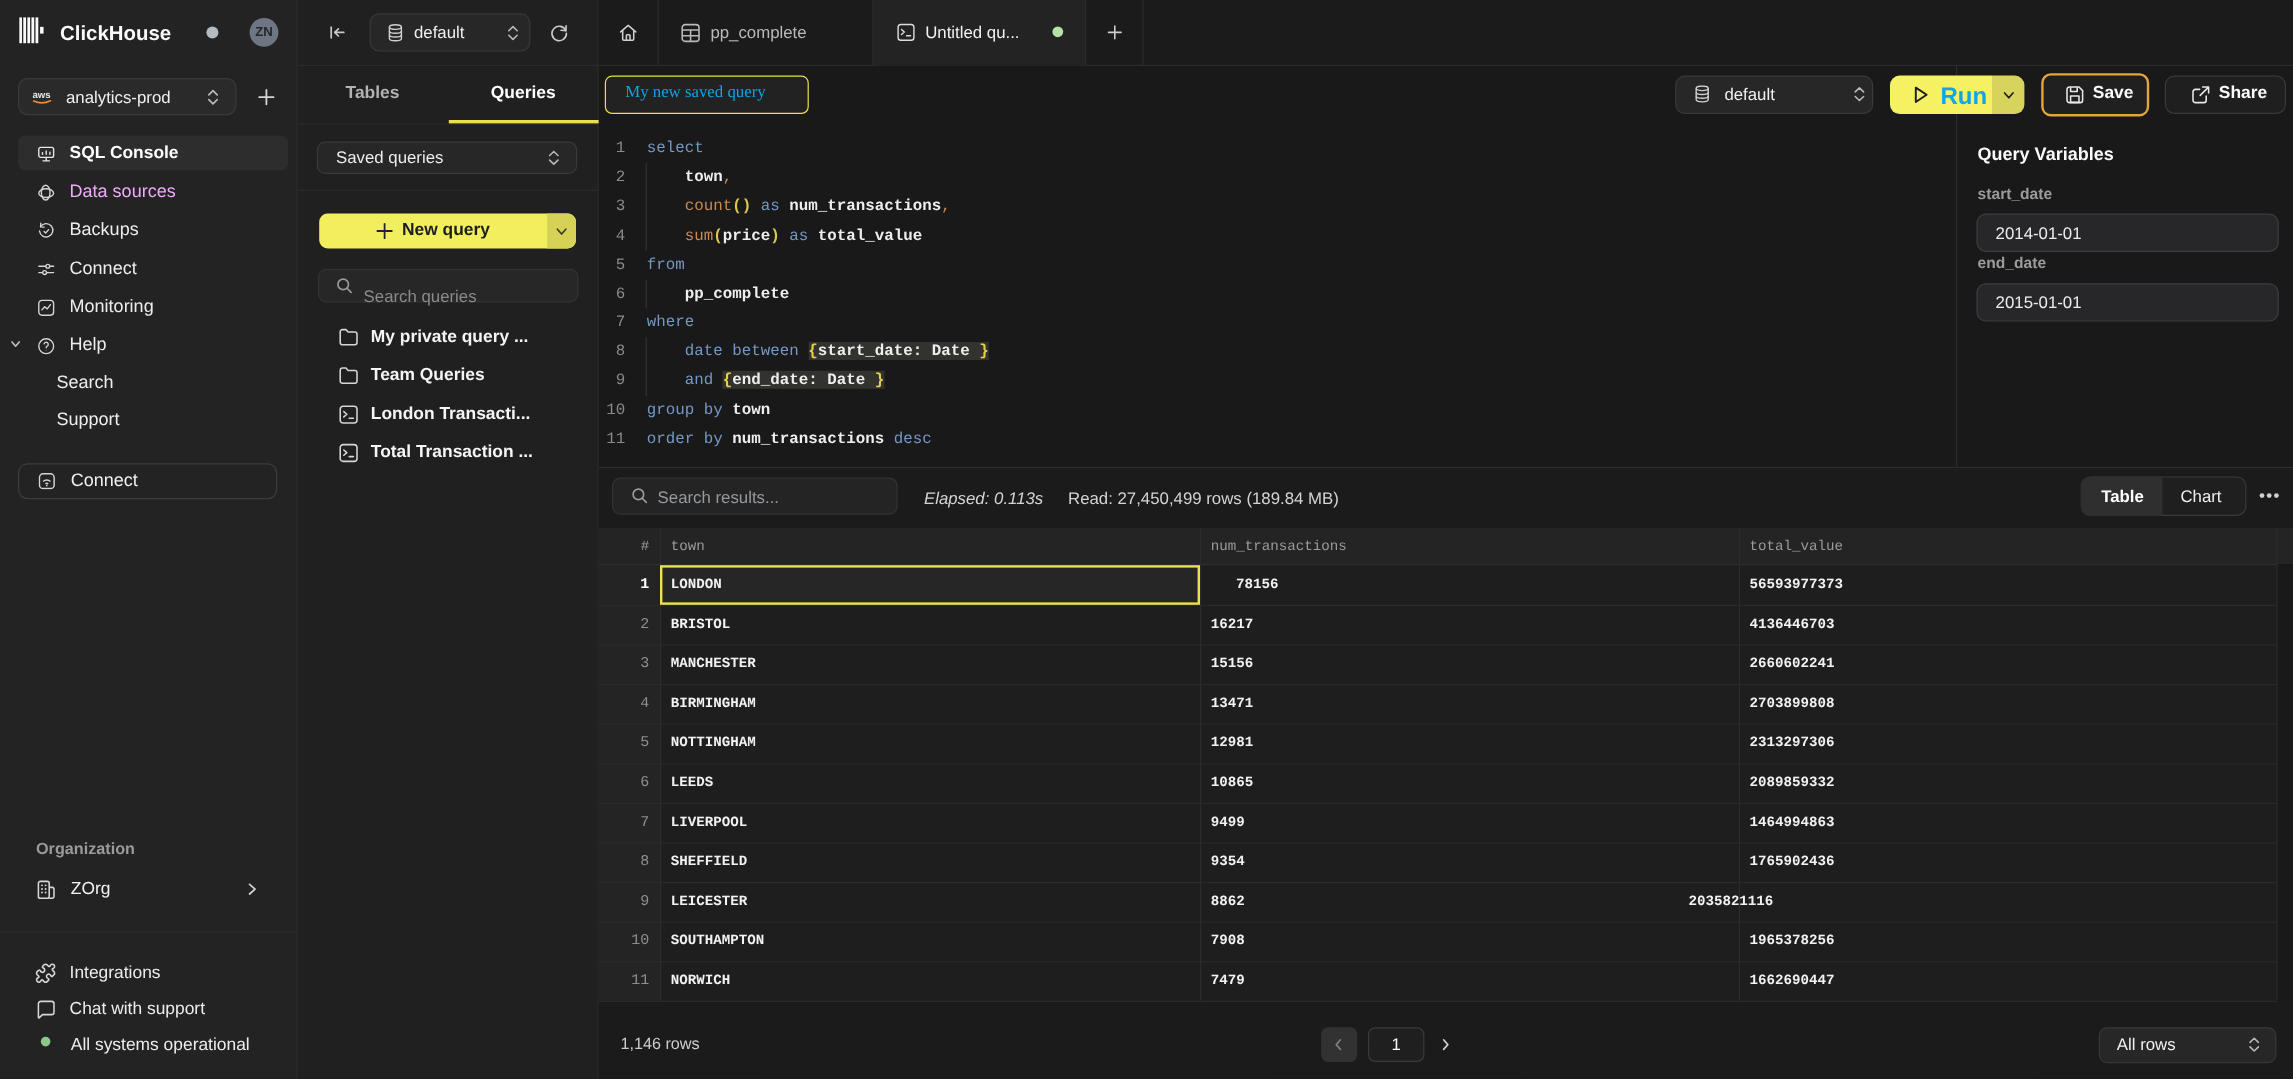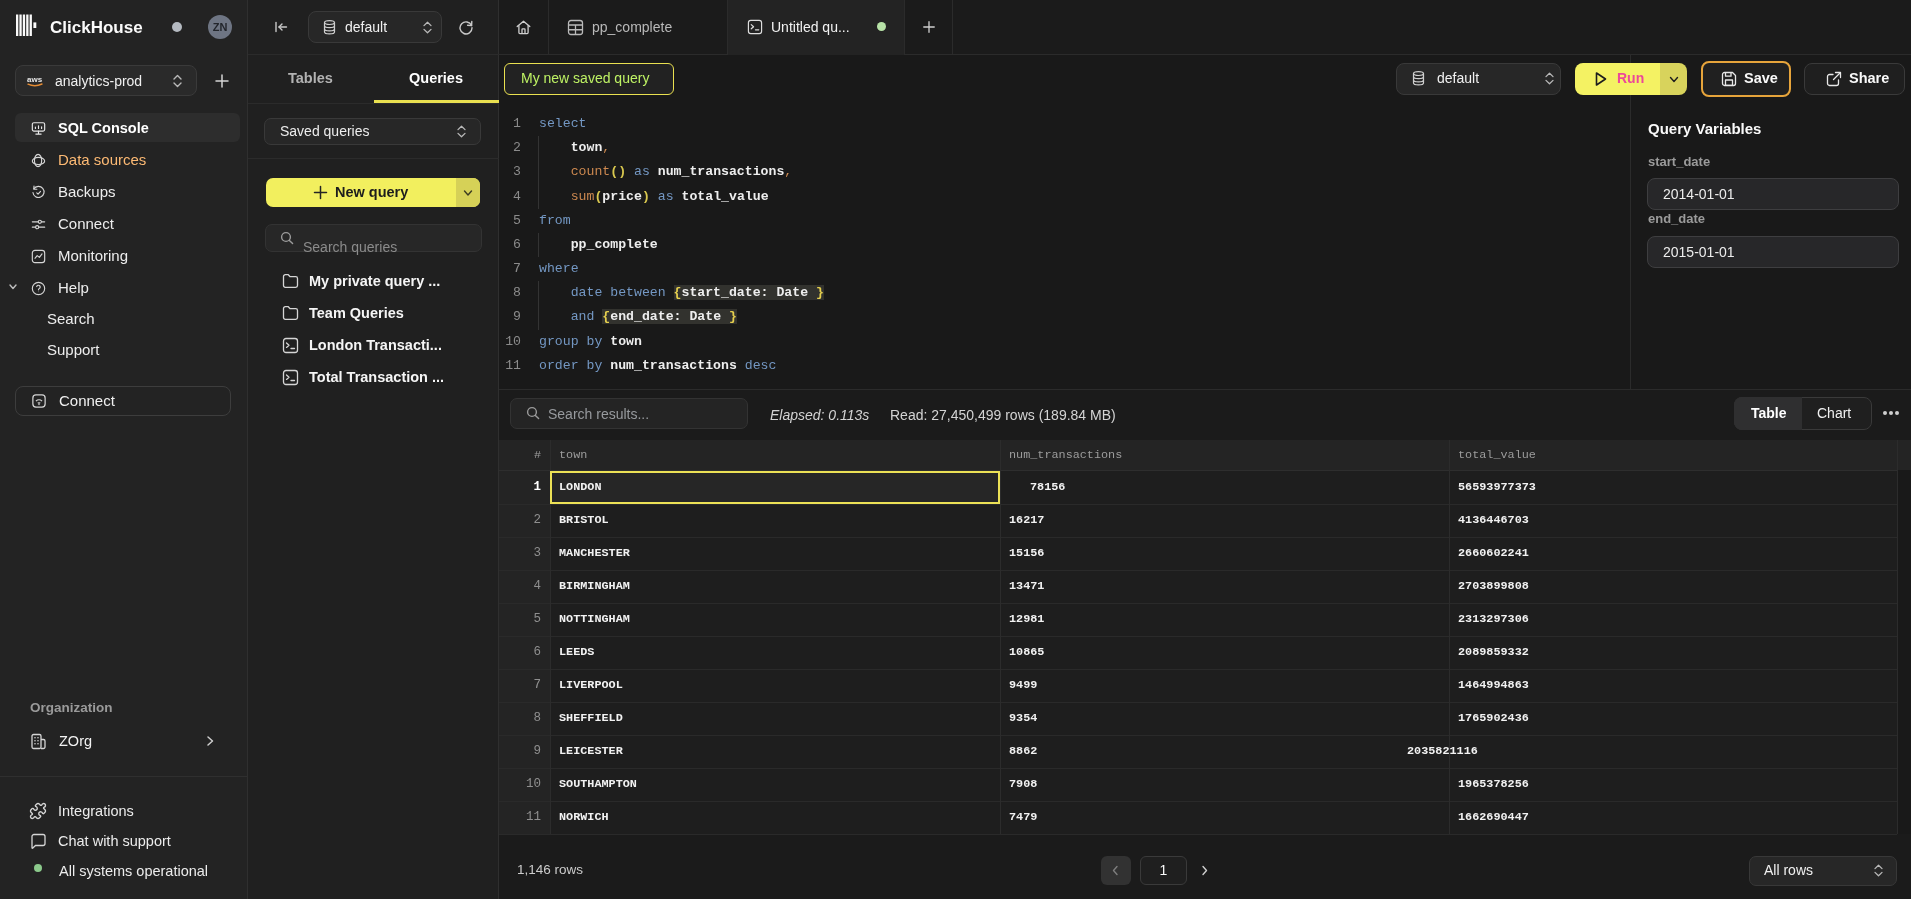--- a/index.html
+++ b/index.html
@@ -89,21 +89,21 @@
 
     <svg class="abs" style="left:8px;top:283px;" width="10" height="8" viewBox="0 0 10 8">
       <path d="M2 2 L5 5.5 L8 2" stroke="#bdbdbd" stroke-width="1.4" fill="none" stroke-linecap="round" stroke-linejoin="round"></path>
     </svg>
     <svg class="abs" style="left:31px;top:281px;" width="15" height="15" viewBox="0 0 17 17" fill="none" stroke="#d5d5d5" stroke-width="1.3">
       <circle cx="8.5" cy="8.5" r="7"></circle>
       <path d="M6.5 6.3 a2 2 0 1 1 2.6 2.4 c-0.5 0.25 -0.6 0.55 -0.6 1.3" stroke-linecap="round"></path>
       <circle cx="8.5" cy="12.3" r="0.4" fill="#d5d5d5" stroke="none"></circle>
     </svg>
     <div class="abs navtext" style="left:58px;top:120px;font-size:14.5px;font-weight:600;color:#ffffff;">SQL Console</div>
-    <div class="abs navtext" style="left:58px;top:151px;font-size:15px;font-weight:400;color:#fdba74;text-align:center;">Data sources</div>
+    <div class="abs navtext" style="left:58px;top:151px;font-size:15px;font-weight:400;color:#f0abfc;text-align:center;">Data sources</div>
     <div class="abs navtext" style="left:58px;top:183px;font-size:15px;font-weight:400;color:#ededed;">Backups</div>
     <div class="abs navtext" style="left:58px;top:215px;font-size:15px;font-weight:400;color:#ededed;">Connect</div>
     <div class="abs navtext" style="left:58px;top:247px;font-size:15px;font-weight:400;color:#ededed;">Monitoring</div>
     <div class="abs navtext" style="left:58px;top:279px;font-size:15px;font-weight:400;color:#ededed;">Help</div>
     <div class="abs navtext" style="left:47px;top:310px;font-size:15px;font-weight:400;color:#ededed;">Search</div>
     <div class="abs navtext" style="left:47px;top:341px;font-size:15px;font-weight:400;color:#ededed;">Support</div>
 
     <div class="abs" style="left:15px;top:386px;width:216px;height:30px;border:1px solid #3d3d3d;border-radius:8px;"></div>
     <svg class="abs" style="left:32px;top:394px;" width="14" height="14" viewBox="0 0 16 16" fill="none" stroke="#d5d5d5" stroke-width="1.4">
       <rect x="1" y="1" width="14" height="14" rx="3.5"></rect>
@@ -239,21 +239,21 @@
       <path d="M9 11.5 H12.5" stroke-linecap="round"></path>
     </svg>
     <div class="abs" style="left:272px;top:19px;font-size:14px;color:#f2f2f2;">Untitled qu...</div>
     <div class="abs" style="left:378px;top:22px;width:9px;height:9px;border-radius:50%;background:#b7e2a7;"></div>
     <svg class="abs" style="left:423px;top:20px;" width="14" height="14" viewBox="0 0 16 16">
       <path d="M8 2 V14 M2 8 H14" stroke="#cfcfcf" stroke-width="1.5" stroke-linecap="round"></path>
     </svg>
     <div class="abs" style="left:453px;top:0;width:1px;height:55px;background:#2b2b2b;"></div>
 
     <div class="abs" style="left:5px;top:63px;width:170px;height:32px;background:#222222;border:1.5px solid #e9e050;border-radius:6px;"></div>
-    <div class="abs" style="left:22px;top:70px;font-size:14px;color:#bef264;">My new saved query</div>
+    <div class="abs" style="left:22px;top:70px;font-size:14px;color:#0ea5e9;font-family:Liberation Serif, serif;">My new saved query</div>
 
     <div class="abs" style="left:1131px;top:55px;width:1px;height:335px;background:#2b2b2b;"></div>
 
     <div class="abs" style="left:897px;top:63px;width:165px;height:32px;background:#272727;border:1px solid #393939;border-radius:8px;"></div>
     <svg class="abs" style="left:913px;top:71px;" width="13" height="15" viewBox="0 0 13 15" fill="none" stroke="#cfcfcf" stroke-width="1.2">
       <ellipse cx="6.5" cy="2.6" rx="5" ry="1.9"></ellipse>
       <path d="M1.5 2.6 V12 c0 1.05 2.24 1.9 5 1.9 s5 -0.85 5 -1.9 V2.6"></path>
       <path d="M1.5 5.8 c0 1.05 2.24 1.9 5 1.9 s5 -0.85 5 -1.9"></path>
       <path d="M1.5 9 c0 1.05 2.24 1.9 5 1.9 s5 -0.85 5 -1.9"></path>
     </svg>
@@ -261,21 +261,21 @@
     <svg class="abs" style="left:1045px;top:72px;" width="11" height="13" viewBox="0 0 11 13">
       <path d="M2 4.6 L5.5 1.2 L9 4.6" stroke="#b9b9b9" stroke-width="1.3" fill="none" stroke-linecap="round" stroke-linejoin="round"></path>
       <path d="M2 8.4 L5.5 11.8 L9 8.4" stroke="#b9b9b9" stroke-width="1.3" fill="none" stroke-linecap="round" stroke-linejoin="round"></path>
     </svg>
 
     <div class="abs" style="left:1076px;top:63px;width:85px;height:32px;background:#f4f263;border-radius:8px 0 0 8px;"></div>
     <div class="abs" style="left:1161px;top:63px;width:27px;height:32px;background:#d8d35c;border-radius:0 8px 8px 0;"></div>
     <svg class="abs" style="left:1095px;top:71px;" width="14" height="16" viewBox="0 0 14 16">
       <path d="M2.5 2 L11.5 8 L2.5 14 Z" fill="none" stroke="#1d1d1d" stroke-width="1.6" stroke-linejoin="round"></path>
     </svg>
-    <div class="abs" style="left:1118px;top:70px;font-size:14px;font-weight:700;color:#ec4899;">Run</div>
+    <div class="abs" style="left:1118px;top:70px;font-size:20px;font-weight:700;color:#0ea5e9;">Run</div>
     <svg class="abs" style="left:1169px;top:75px;" width="12" height="10" viewBox="0 0 12 10">
       <path d="M2.5 2.5 L6 6.5 L9.5 2.5" stroke="#1d1d1d" stroke-width="1.4" fill="none" stroke-linecap="round" stroke-linejoin="round"></path>
     </svg>
 
     <div class="abs" style="left:1202px;top:61px;width:90px;height:36px;background:#202020;border:2px solid #e6a43b;border-radius:8px;"></div>
     <svg class="abs" style="left:1222px;top:71px;" width="16" height="16" viewBox="0 0 16 16" fill="none" stroke="#e8e8e8" stroke-width="1.3" stroke-linejoin="round">
       <path d="M1.5 3.5 a2 2 0 0 1 2 -2 h8 l3 3 v8 a2 2 0 0 1 -2 2 h-9 a2 2 0 0 1 -2 -2 z"></path>
       <path d="M4.5 1.8 v3.4 h5.5 v-3.4"></path>
       <rect x="4.5" y="9" width="7" height="5.3"></rect>
     </svg>

